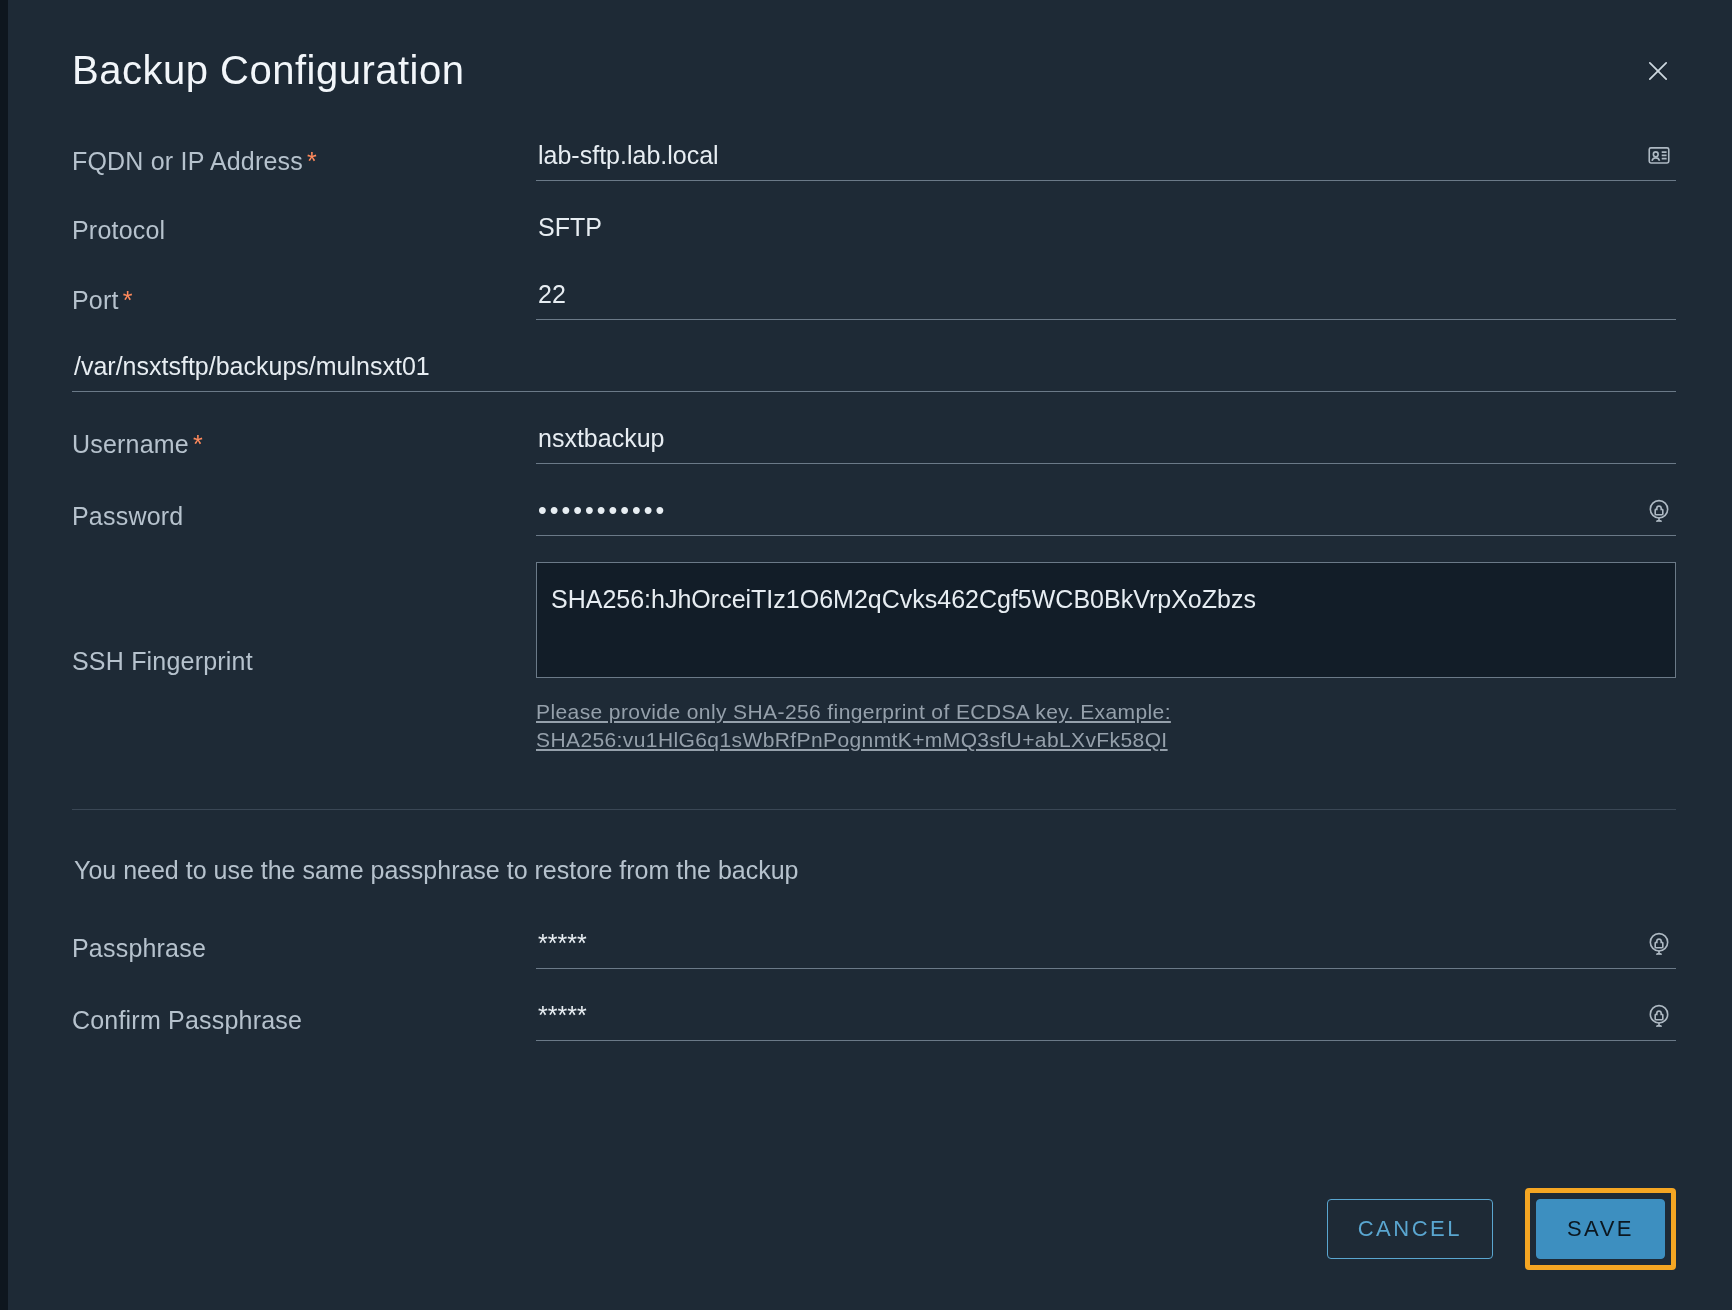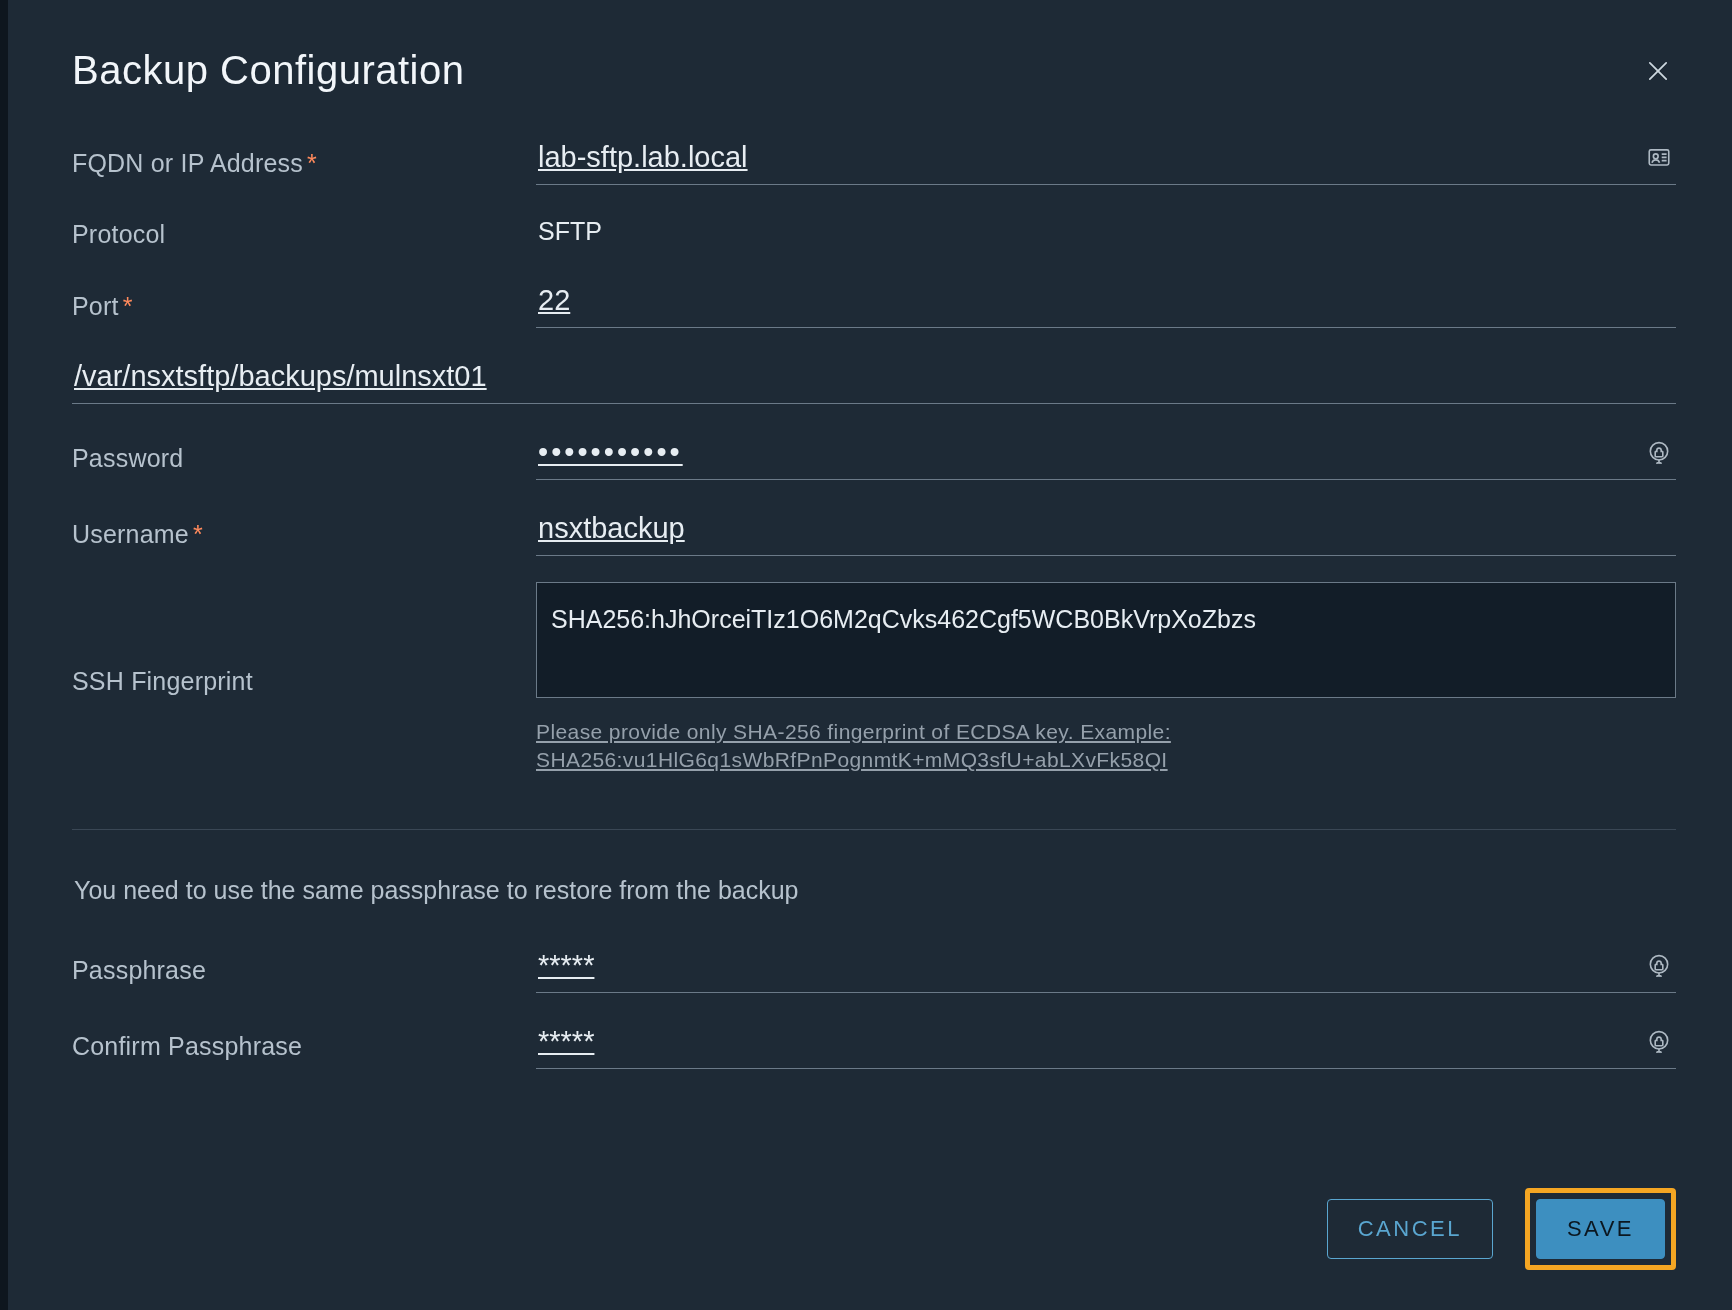--- a/index.html
+++ b/index.html
@@ -96,25 +96,24 @@
   }
   .input-wrap {
     position: relative;
   }
   .text-input {
     width: 100%;
     background: transparent;
     border: none;
     border-bottom: 1px solid var(--border);
     color: var(--fg);
-    font-size: 29px;
+    font-size: 25px;
     font-family: inherit;
     padding: 6px 44px 10px 2px;
     outline: none;
-    text-decoration: underline;
   }
   .text-input::placeholder { color: #6f7c88; }
   .pw-dots {
     letter-spacing: 3px;
     font-family: Arial, sans-serif;
   }
   .trail-icon {
     position: absolute;
     right: 4px;
     top: 50%;
@@ -249,47 +248,47 @@
 
       <div class="row">
         <div class="field-cell">
           <div class="input-wrap">
             <input class="text-input" type="text" value="/var/nsxtsftp/backups/mulnsxt01" style="">
           </div>
         </div>
       </div>
 
       <div class="row">
+        <div class="label-cell">
+          <span>Username</span><span class="req">*</span>
+        </div>
+        <div class="field-cell">
+          <div class="input-wrap">
+            <input class="text-input" type="text" value="nsxtbackup" style="">
+          </div>
+        </div>
+      </div>
+
+      <div class="row">
         <div class="label-cell">Password</div>
         <div class="field-cell">
           <div class="input-wrap">
             <input class="text-input pw-dots" type="text" value="•••••••••••" style="">
             <span class="trail-icon">
               <svg viewBox="0 0 24 24" fill="none" stroke="currentColor" stroke-width="1.5">
                 <circle cx="12" cy="11" r="8"></circle>
                 <path d="M10 10a2 2 0 1 1 4 0v1h.8a.7.7 0 0 1 .7.7v3.6a.7.7 0 0 1-.7.7H9.2a.7.7 0 0 1-.7-.7v-3.6a.7.7 0 0 1 .7-.7H10z"></path>
                 <path d="M12 19v3M10 22l2-1 2 1" stroke-linecap="round"></path>
               </svg>
             </span>
           </div>
         </div>
       </div>
 
       <div class="row">
-        <div class="label-cell">
-          <span>Username</span><span class="req">*</span>
-        </div>
-        <div class="field-cell">
-          <div class="input-wrap">
-            <input class="text-input" type="text" value="nsxtbackup" style="">
-          </div>
-        </div>
-      </div>
-
-      <div class="row">
         <div class="label-cell">SSH Fingerprint</div>
         <div class="field-cell">
           <textarea class="textarea" style="">SHA256:hJhOrceiTIz1O6M2qCvks462Cgf5WCB0BkVrpXoZbzs</textarea>
           <div class="helper">
             <div>Please provide only SHA-256 fingerprint of ECDSA key. Example:</div>
             <div>SHA256:vu1HlG6q1sWbRfPnPognmtK+mMQ3sfU+abLXvFk58QI</div>
           </div>
         </div>
       </div>
 

